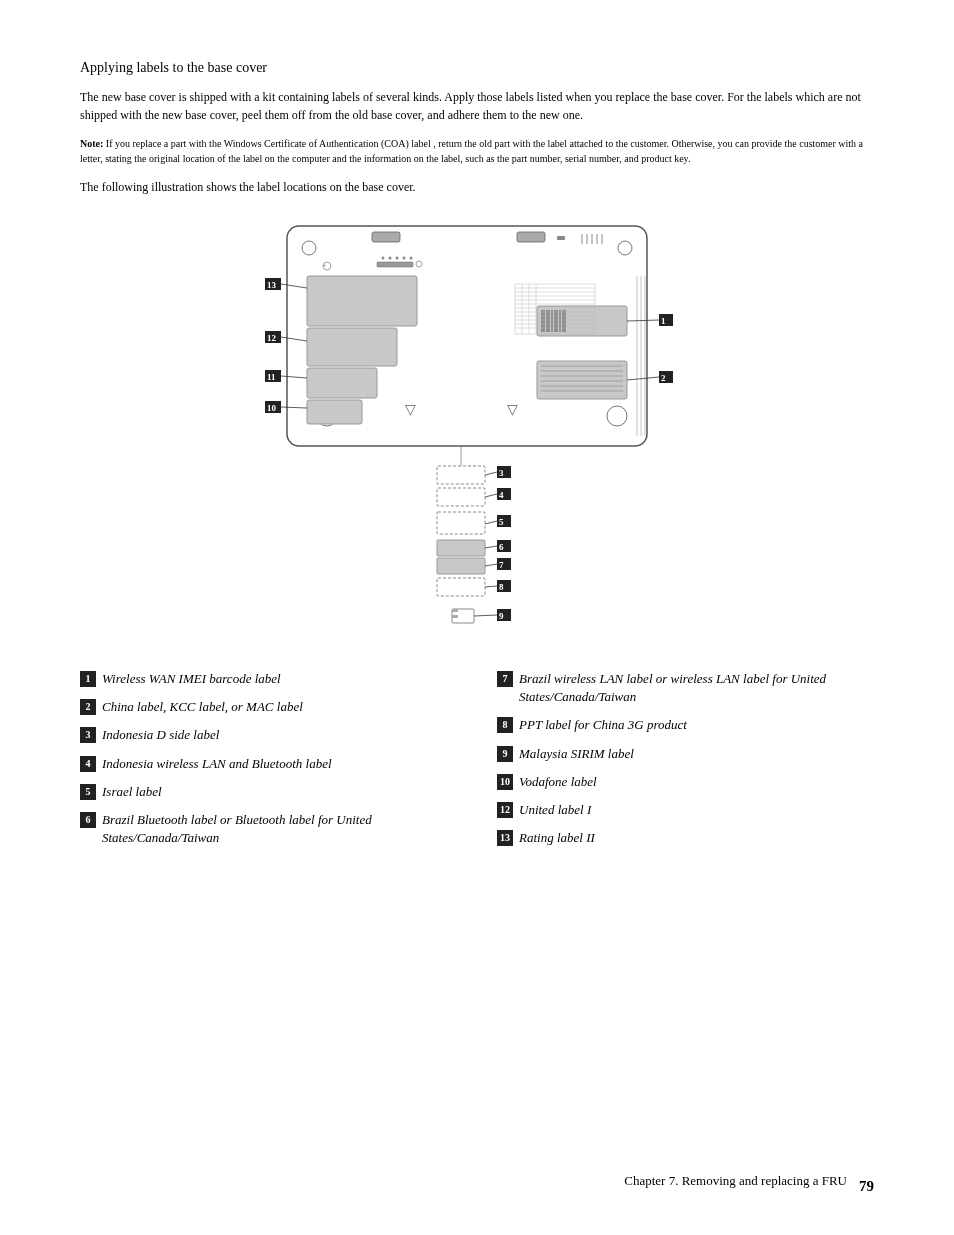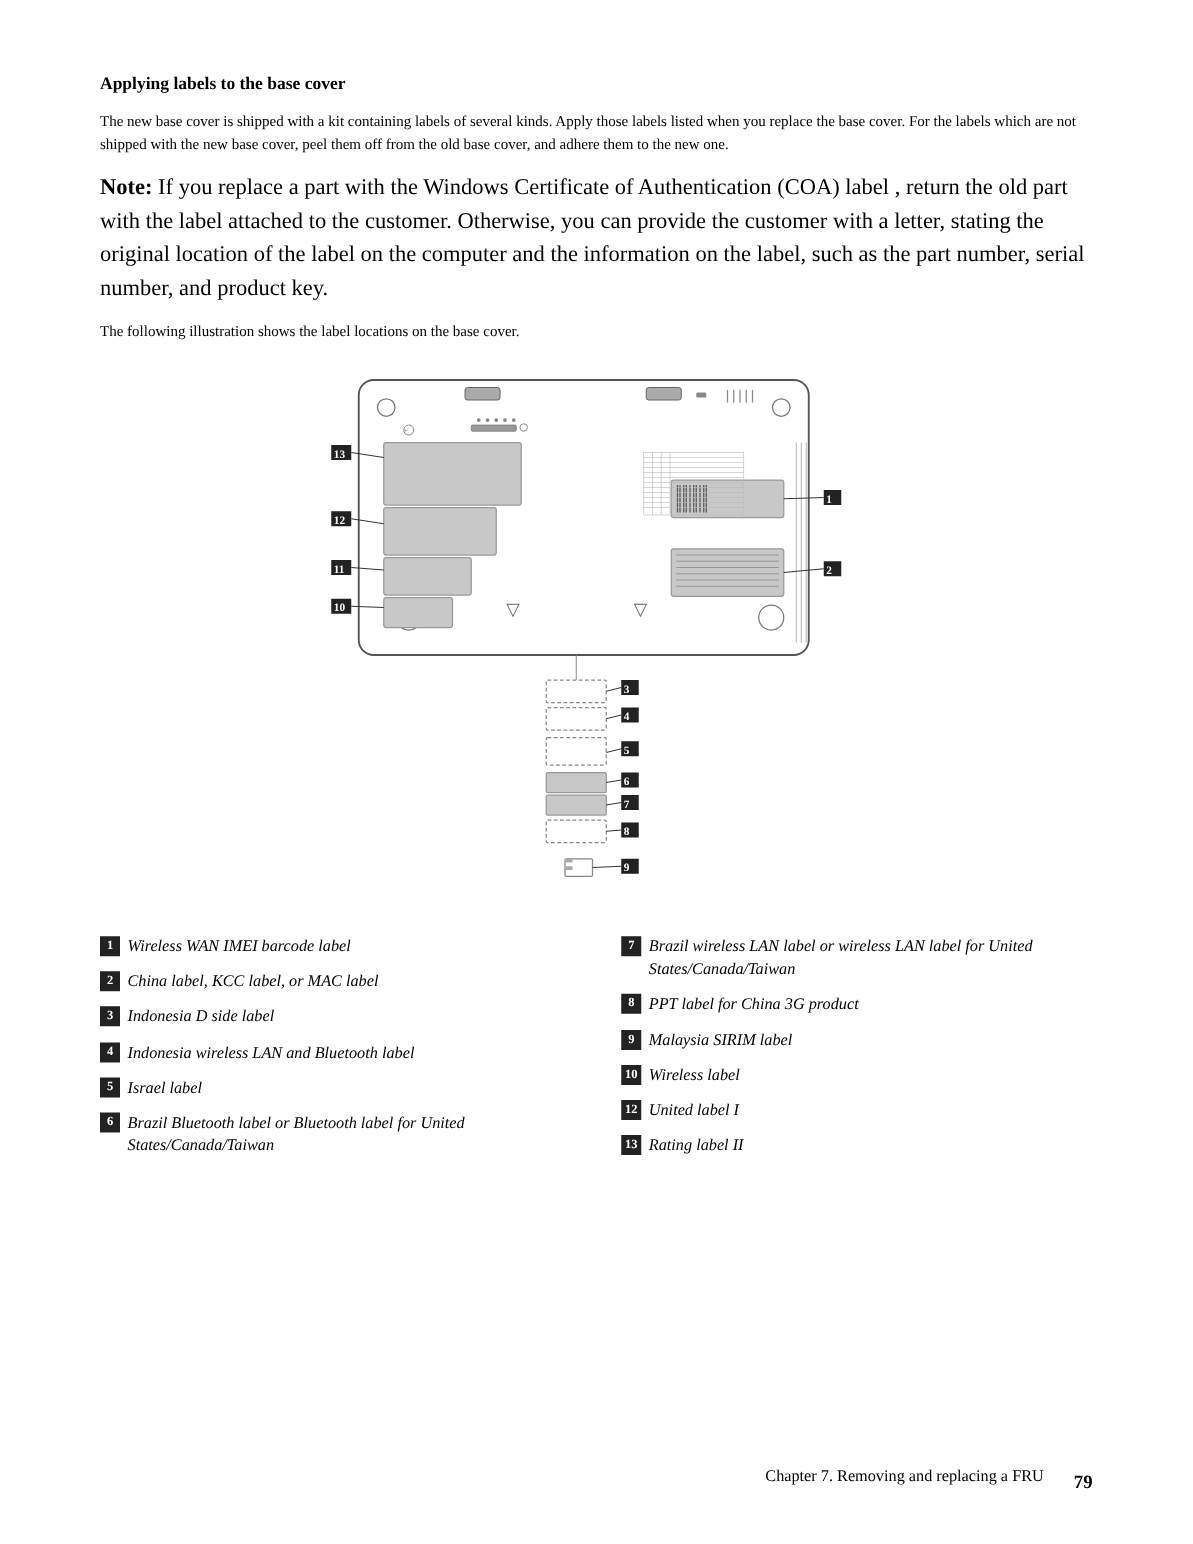--- a/index.html
+++ b/index.html
@@ -6,31 +6,31 @@
     body {
       background: #fff;
       font-family: 'Times New Roman', Times, serif;
       font-size: 14px;
       color: #000;
       width: 954px;
       min-height: 1235px;
       padding: 60px 80px 60px 80px;
     }
     .section-title {
-      font-weight: bold;
+      font-weight: normal;
       font-size: 14px;
       margin-bottom: 12px;
     }
     .body-text {
       font-size: 12px;
       line-height: 1.5;
       margin-bottom: 12px;
     }
     .note-text {
-      font-size: 18px;
+      font-size: 10px;
       line-height: 1.5;
       margin-bottom: 12px;
     }
     .note-text b {
       font-weight: bold;
     }
     .diagram-area {
       display: flex;
       justify-content: center;
       margin: 20px 0 24px 0;
@@ -291,29 +291,29 @@
     <div class="label-item">
       <span class="label-badge">8</span>
       <span class="label-text">PPT label for China 3G product</span>
     </div>
     <div class="label-item">
       <span class="label-badge">9</span>
       <span class="label-text">Malaysia SIRIM label</span>
     </div>
     <div class="label-item">
       <span class="label-badge">10</span>
-      <span class="label-text">Wireless label</span>
+      <span class="label-text">Vodafone label</span>
     </div>
     <div class="label-item">
       <span class="label-badge">12</span>
       <span class="label-text">United label I</span>
     </div>
     <div class="label-item">
       <span class="label-badge">13</span>
       <span class="label-text">Rating label II</span>
     </div>
   </div>
 </div>
 
-<div style="position: fixed; bottom: 40px; right: 80px; font-size: 13px; display: flex; align-items: center; gap: 24px;">
+<div style="position: fixed; bottom: 40px; right: 80px; font-size: 13px; display: flex; align-items: center; gap: 12px;">
   <span>Chapter 7.  Removing and replacing a FRU</span>
   <span class="page-number">79</span>
 </div>
 
 </body></html>

